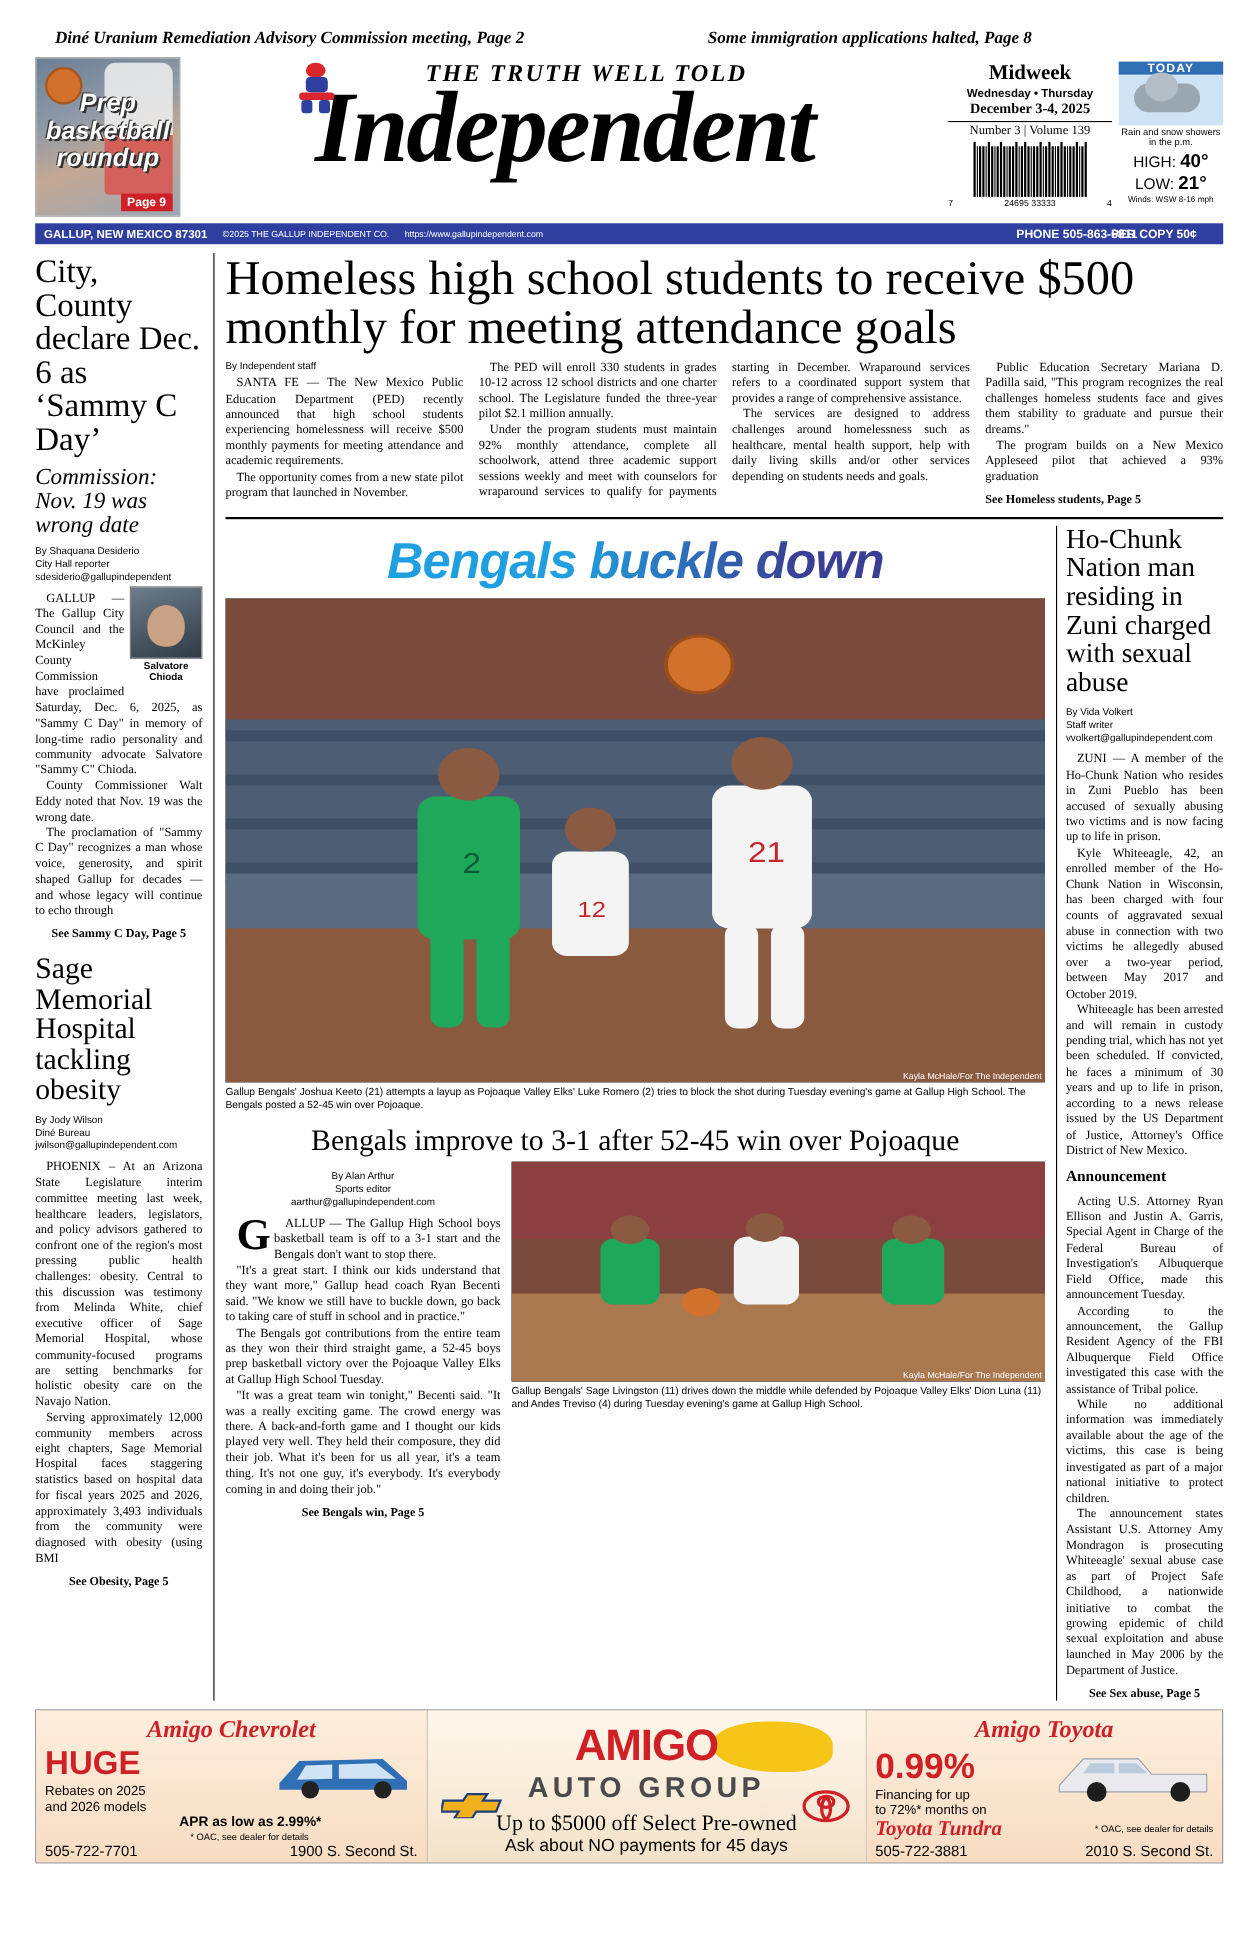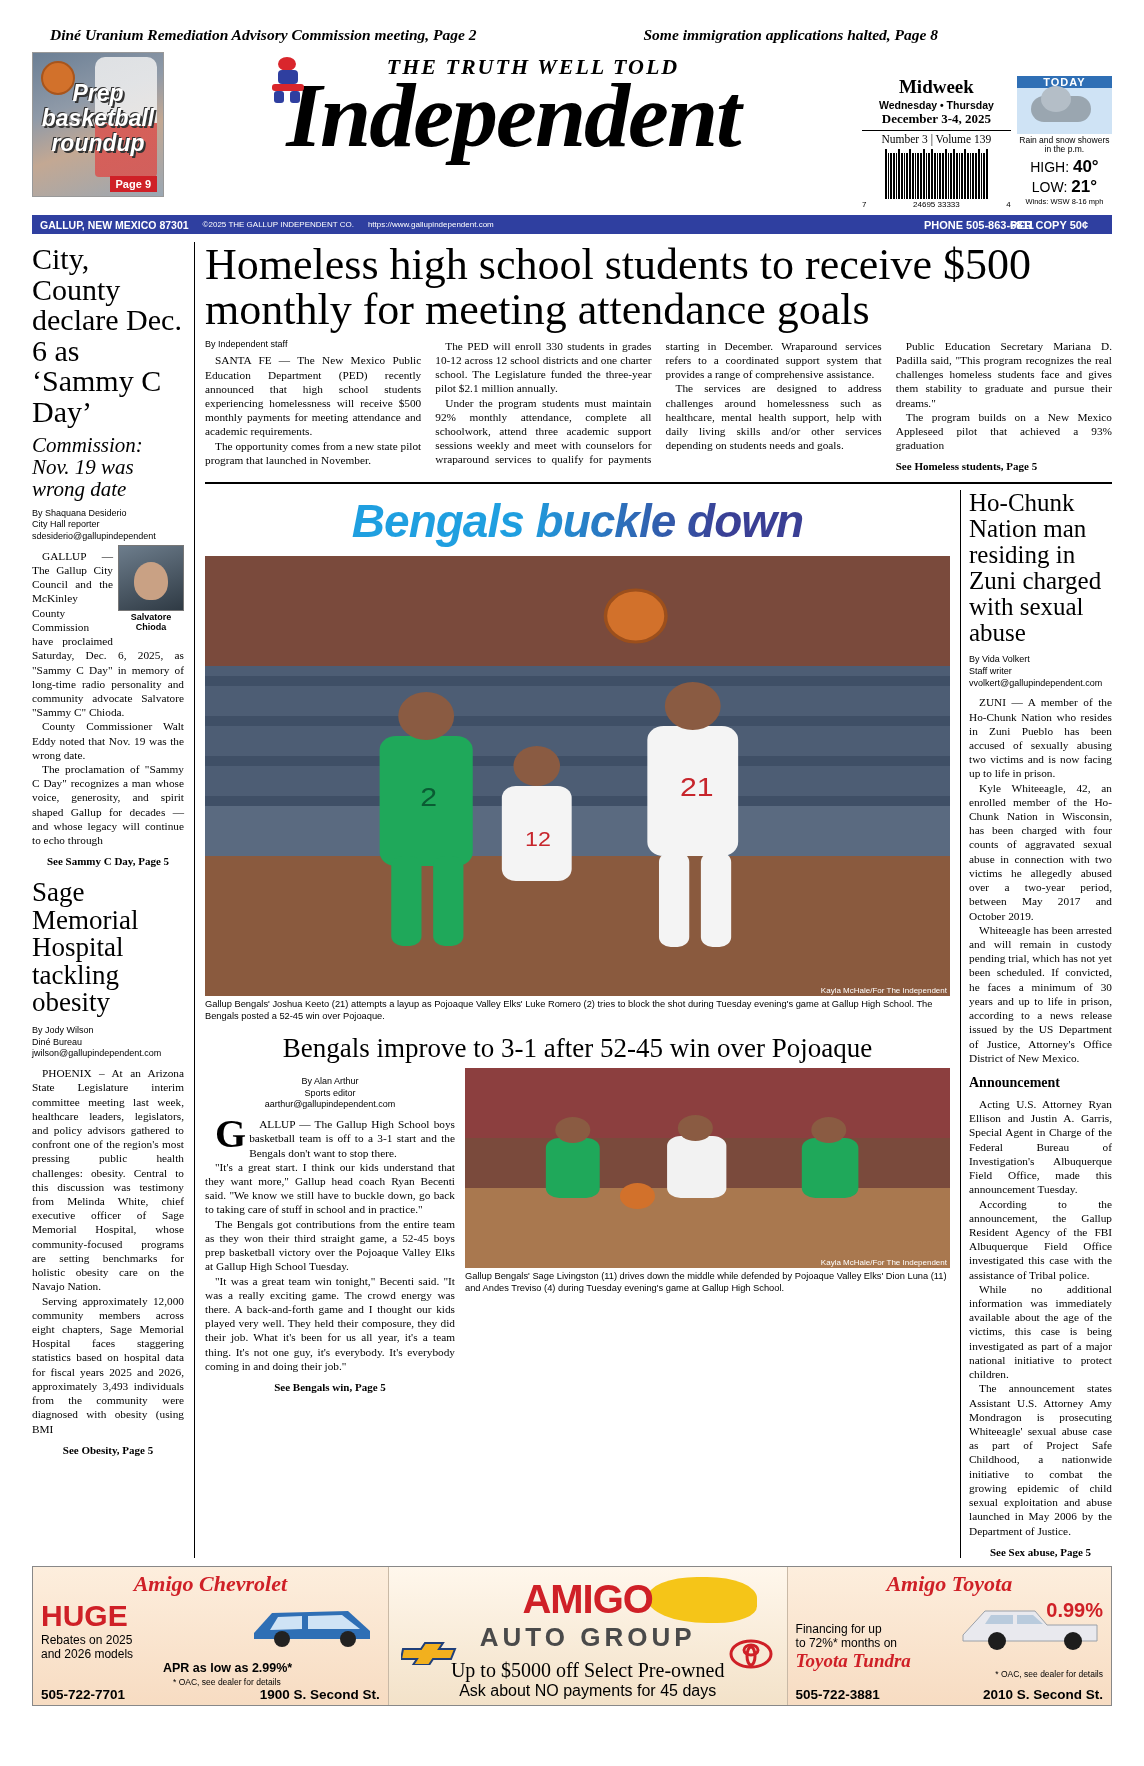--- a/index.html
+++ b/index.html
@@ -63,21 +63,21 @@
     letter-spacing: 2px; font-size: 22px; margin-left: 40px;
   }
   .flag-title {
     font-family: "Liberation Serif", serif; font-weight: bold; font-style: italic;
     font-size: 92px; line-height: .9; letter-spacing: -2px; margin-top: -6px;
   }
   .runner-icon {
     position: absolute; left: 96px; top: 4px; width: 54px; height: 52px;
   }
 
-  .mast-right { width: 250px; display: flex; gap: 6px; padding-top: 6px; margin-top: 20px;}
+  .mast-right { width: 250px; display: flex; gap: 6px; padding-top: 6px;}
   .midweek { width: 150px; text-align: center; }
   .midweek .mw { font-family:"Liberation Serif",serif; font-weight: bold; font-size: 19px;}
   .midweek .days { font-family:"Liberation Sans",sans-serif; font-weight: bold; font-size: 10.5px; margin-top:1px;}
   .midweek .date { font-family:"Liberation Serif",serif; font-weight: bold; font-size: 13px; }
   .midweek .num { font-family:"Liberation Serif",serif; font-size: 11.5px; border-top:1px solid #000; margin-top:3px; padding-top:2px;}
   .barcode { margin-top: 4px; height: 50px; display:flex; align-items:flex-end; gap:1px; justify-content:center;}
   .barcode i { display:block; width:2px; background:#000; height:46px;}
   .barcode i.t { height: 50px; }
   .barcode i.s { width:1px; }
   .barcode-nums { display:flex; justify-content:space-between; font-size:8px; font-family:"Liberation Sans",sans-serif; margin-top:1px;}
@@ -168,21 +168,21 @@
 
   
   .ads { display:flex; margin: 8px 16px 0 16px; border:1px solid #888; height: 140px;}
   .ad { position:relative; overflow:hidden; }
   .ad1 { width: 33%; background:linear-gradient(180deg,#fdeedd,#f7dcc2); border-right:1px solid #c9b9a6;}
   .ad2 { width: 37%; background:linear-gradient(180deg,#fff7ec,#f3e2c9); border-right:1px solid #c9b9a6;}
   .ad3 { width: 30%; background:linear-gradient(180deg,#fdeedd,#f7dcc2);}
   .ad-title { font-family:"Liberation Serif",serif; font-weight:bold; font-style:italic; color:#cf2027; font-size:22px; text-align:center; padding-top:4px;}
   .huge { font-family:"Liberation Sans",sans-serif; font-weight:bold; color:#cf2027; font-size:30px;}
   .ad-sm { font-family:"Liberation Sans",sans-serif; font-size:12px;}
-  .ad-ft { position:absolute; bottom:3px; left:0; right:0; display:flex; justify-content:space-between; padding:0 8px; font-family:"Liberation Sans",sans-serif; font-weight:bold; font-size:13.5px;}
+  .ad-ft { position:absolute; bottom:3px; left:0; right:0; display:flex; justify-content:space-between; padding:0 8px; font-family:"Liberation Sans",sans-serif; font-weight:normal; font-size:13.5px;}
   .amigo-logo { text-align:center; font-family:"Liberation Sans",sans-serif; font-weight:bold; }
   .amigo-red { color:#cf2027; font-size:40px; letter-spacing:-1px; }
   .amigo-grey { color:#4a4a4a; font-size:26px; letter-spacing:4px;}
   .swoosh { position:absolute; right:30px; top:10px; width:110px; height:46px; background:#f5c518; border-radius:50% 50% 40% 60%; }
 </style>
 </head>
 <body>
 
 <div class="page">
 
@@ -491,21 +491,21 @@
       <svg style="position:absolute;right:14px;bottom:36px;" width="44" height="30" viewBox="0 0 44 30">
         <ellipse cx="22" cy="15" rx="20" ry="13" fill="none" stroke="#cf2027" stroke-width="3"></ellipse>
         <ellipse cx="22" cy="11" rx="7" ry="5" fill="none" stroke="#cf2027" stroke-width="3"></ellipse>
         <ellipse cx="22" cy="17" rx="4" ry="9" fill="none" stroke="#cf2027" stroke-width="3"></ellipse>
       </svg>
     </div>
 
     <div class="ad ad3">
       <div class="ad-title">Amigo Toyota</div>
       <div style="padding:2px 8px;">
-        <div class="huge" style="font-size:20px;text-align:right;">0.99%</div>
+        <div class="huge" style="font-size:32px;">0.99%</div>
         <div class="ad-sm">Financing for up</div>
         <div class="ad-sm">to 72%* months on</div>
         <div style="font-family:'Liberation Serif',serif; font-weight:bold; font-style:italic; color:#cf2027; font-size:19px;">Toyota Tundra</div>
       </div>
       <svg style="position:absolute; right:4px; top:24px;" width="150" height="60" viewBox="0 0 150 60">
         <path d="M6 44 L28 20 L78 20 L90 34 L140 34 L140 50 L6 50 Z" fill="#e9e9ee" stroke="#9aa0a8"></path>
         <path d="M34 24 L56 24 L56 33 L28 33 Z" fill="#b9cbdd"></path>
         <path d="M60 24 L76 24 L86 33 L60 33 Z" fill="#b9cbdd"></path>
         <circle cx="40" cy="50" r="9" fill="#1d1d1d"></circle>
           <circle cx="116" cy="50" r="9" fill="#1d1d1d"></circle>

